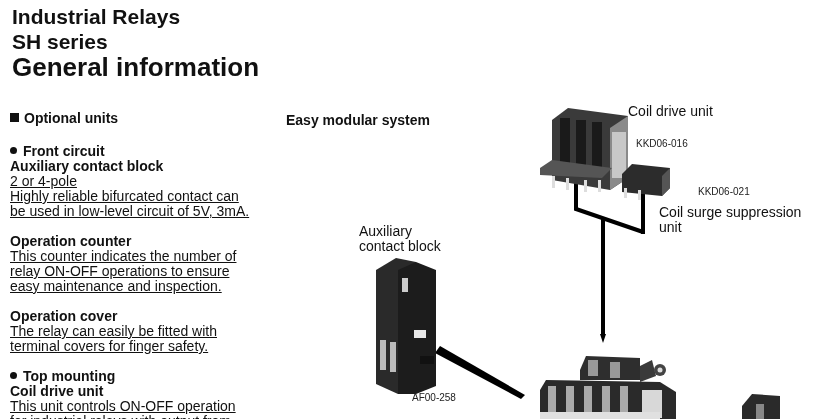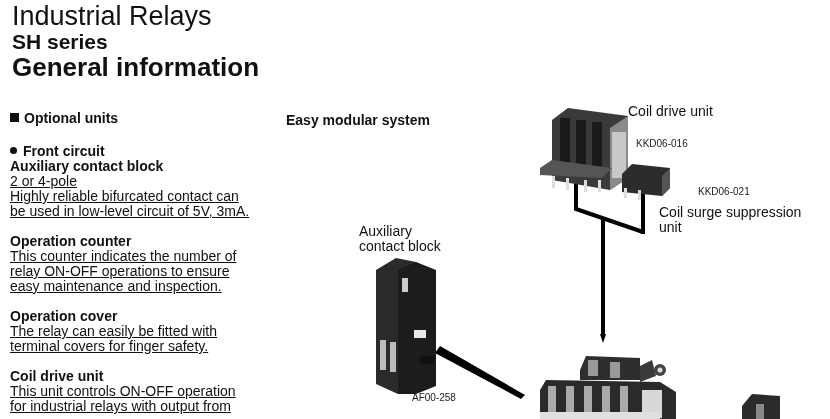--- a/index.html
+++ b/index.html
@@ -1,21 +1,21 @@
 <!DOCTYPE html>
 <html><head>
 <meta charset="utf-8">
 <style>
   html, body { margin: 0; padding: 0; background: #ffffff; }
   body {
     width: 830px; height: 419px; overflow: hidden; position: relative;
     font-family: "Liberation Sans", sans-serif; color: #111111;
   }
   .abs { position: absolute; }
-  .title-1 { left: 12px; top: 4px; font-size: 27px; line-height: 25px; font-weight: normal; }
+  .title-1 { left: 12px; top: 4px; font-size: 21px; line-height: 25px; font-weight: bold; }
   .title-2 { left: 12px; top: 29px; font-size: 21px; line-height: 25px; font-weight: bold; }
   .title-3 { left: 12px; top: 54px; font-size: 26px; line-height: 26px; font-weight: bold; }
 
   .left-col { left: 10px; top: 111px; width: 270px; font-size: 14px; line-height: 15px; }
   .sec-head { font-weight: bold; font-size: 14px; }
   .sq { display: inline-block; width: 9px; height: 9px; background: #111; margin-right: 5px; vertical-align: 1px; }
   .dot { display: inline-block; width: 7px; height: 7px; border-radius: 50%; background: #111; margin-right: 6px; vertical-align: 2px; }
   .b { font-weight: bold; }
   .gap-l { height: 18px; }
   .gap-m { height: 15px; }
@@ -54,20 +54,23 @@
     <p class="p">relay ON-OFF operations to ensure</p>
     <p class="p">easy maintenance and inspection.</p>
   </div>
   <div class="gap-m"></div>
   <div>
     <div class="b">Operation cover</div>
     <p class="p">The relay can easily be fitted with</p>
     <p class="p">terminal covers for finger safety.</p>
   </div>
   <div class="gap-m"></div>
+  <div class="b">
+    <span class="dot"></span><span>Top mounting</span>
+  </div>
   <div>
     <div class="b">Coil drive unit</div>
     <p class="p">This unit controls ON-OFF operation</p>
     <p class="p">for industrial relays with output from</p>
   </div>
 </div>
 
 <div class="abs easy">Easy modular system</div>
 
 <svg class="abs" style="left:0;top:0" width="830" height="419">

